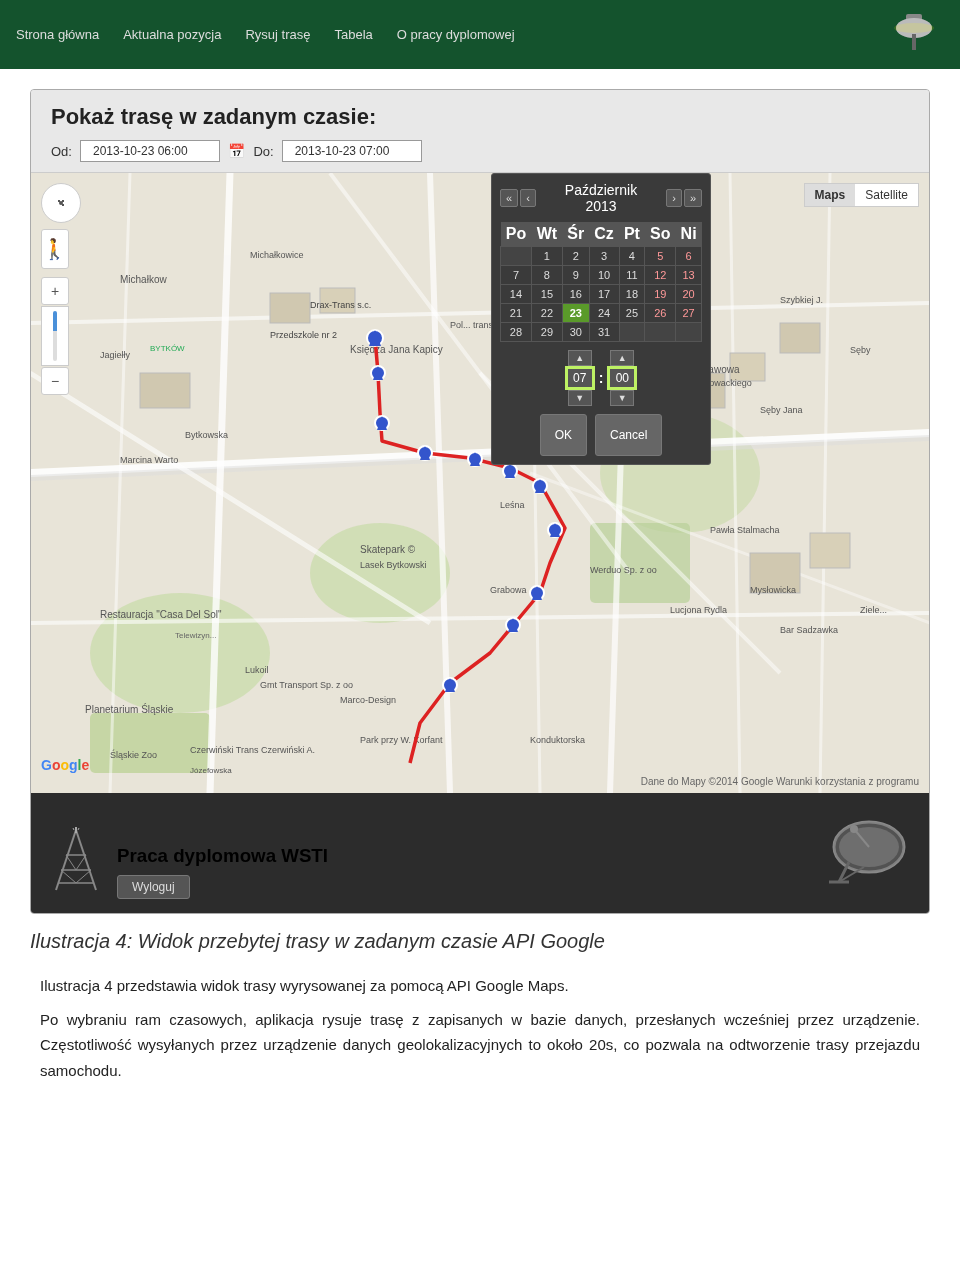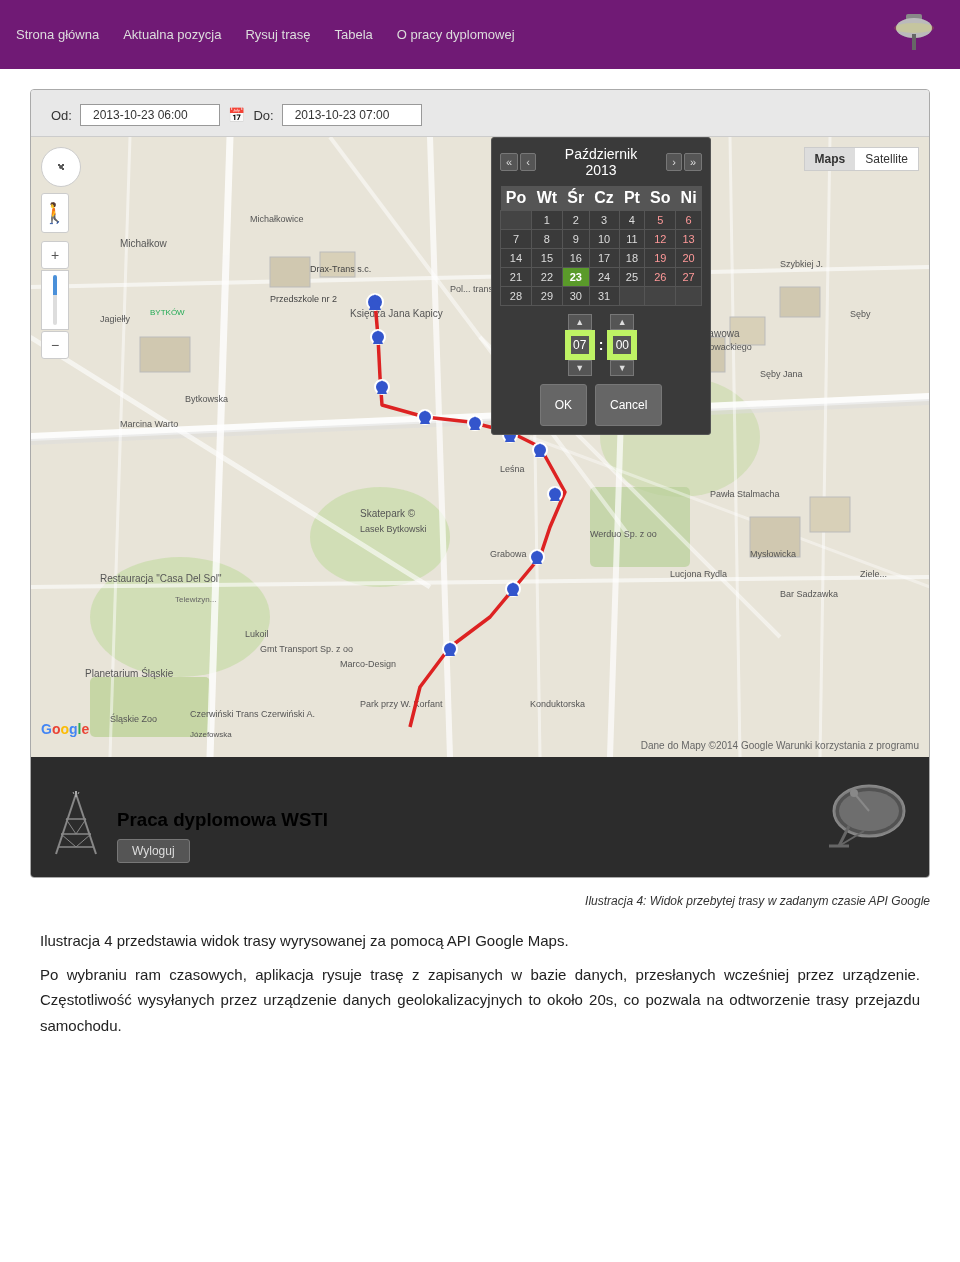--- a/index.html
+++ b/index.html
@@ -5,21 +5,21 @@
     * { margin: 0; padding: 0; box-sizing: border-box; }
     body {
       background: #fff;
       font-family: Arial, sans-serif;
       width: 960px;
       min-height: 1262px;
     }
 
     
     .navbar {
-      background: #701a75;
+      background: #14532d;
       padding: 6px 16px;
       display: flex;
       align-items: center;
       gap: 24px;
     }
     .navbar a {
       color: #ddd;
       font-size: 13px;
       text-decoration: none;
       cursor: pointer;
@@ -275,21 +275,21 @@
       width: 24px;
       height: 16px;
       font-size: 9px;
       cursor: pointer;
       display: flex;
       align-items: center;
       justify-content: center;
     }
     .time-input {
       background: #555;
-      border: 6px solid #bef264;
+      border: 3px solid #bef264;
       color: #fff;
       width: 30px;
       text-align: center;
       font-size: 12px;
       padding: 2px;
     }
     .time-colon {
       color: #fff;
       font-size: 14px;
       font-weight: bold;
@@ -330,24 +330,24 @@
       background: #555;
       border: 1px solid #777;
       color: #ddd;
       font-size: 12px;
       cursor: pointer;
       border-radius: 3px;
     }
 
     
     .caption {
-      text-align: right;
+      text-align: left;
       font-style: italic;
       color: #333;
-      font-size: 12px;
+      font-size: 20px;
       margin: 16px 0 20px 0;
     }
 
     
     .body-text {
       font-size: 15px;
       line-height: 1.7;
       color: #222;
       text-align: justify;
       padding: 0 10px;
@@ -387,20 +387,21 @@
       <ellipse cx="30" cy="22" rx="20" ry="5" fill="yellow" opacity="0.15"></ellipse>
     </svg>
   </div>
 </nav>
 
 <div class="main-content">
 
   <div class="app-frame">
 
     <div class="app-header">
+      <h2>Pokaż trasę w zadanym czasie:</h2>
       <div class="date-row">
         <span>Od:</span>
         <input class="date-input" type="text" value="2013-10-23 06:00" style="">
         <span class="calendar-icon">📅</span>
         <span>Do:</span>
         <input class="date-input" type="text" value="2013-10-23 07:00" style="">
       </div>
     </div>
 
     <div class="map-container">

